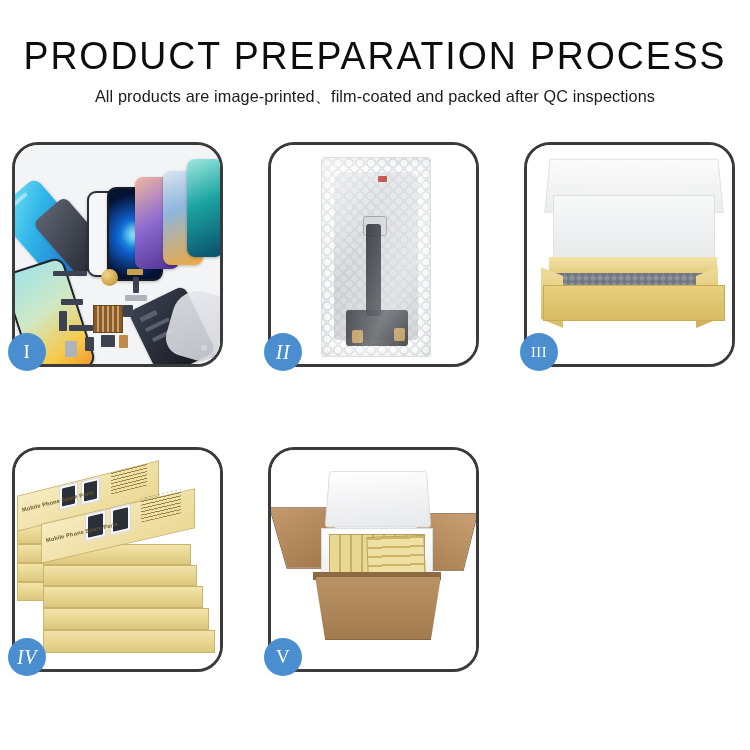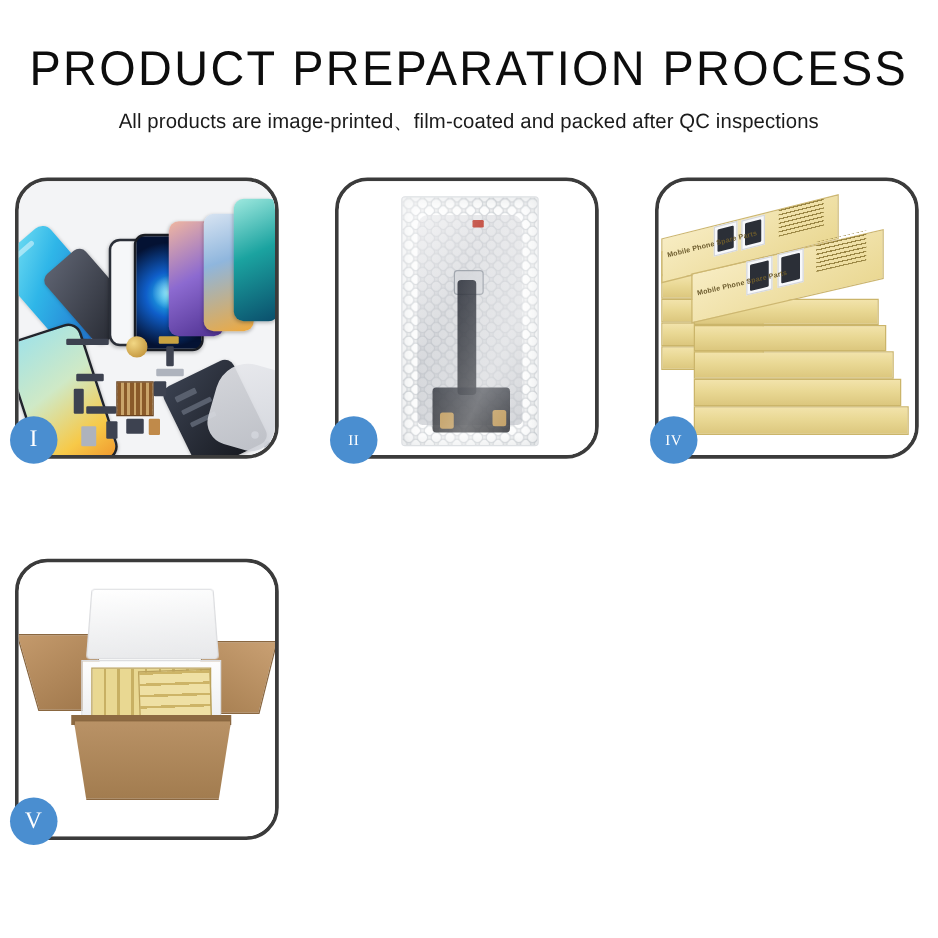--- a/index.html
+++ b/index.html
@@ -87,21 +87,21 @@
     border-radius: 50%;
     background: #4a8ed0;
     color: #ffffff;
     font-family: "Liberation Serif", serif;
     font-size: 19px;
     line-height: 38px;
     text-align: center;
     letter-spacing: 0.5px;
     z-index: 6;
   }
-  .badge.wide { font-size: 12px; }
+  .badge.wide { font-size: 20px; font-style: italic; }
   .badge.xwide { font-size: 14.5px; }
 
   
   .p1 { background: #f3f4f6; }
   .ph {
     position: absolute;
     border-radius: 7px;
     box-shadow: 0 1px 3px rgba(0,0,0,.25);
   }
   .ph-blue {
@@ -467,20 +467,34 @@
           <div class="flex-base"></div>
           <div class="conn" style="left:30px;top:172px;"></div>
           <div class="conn" style="left:72px;top:170px;"></div>
           <div class="bag-sheen"></div>
         </div>
       </div>
     </div>
     <div class="badge wide">II</div>
   </div>
 
+  <div class="panel">
+    <div class="panel-inner p3">
+      <div class="scene">
+        <div class="b3-lid"></div>
+        <div class="b3-lidface"></div>
+        <div class="b3-foam"></div>
+        <div class="b3-tray-top"></div>
+        <div class="b3-tray-left"></div>
+        <div class="b3-tray-right"></div>
+        <div class="b3-tray-front"></div>
+      </div>
+    </div>
+    <div class="badge xwide">III</div>
+  </div>
 
   <div class="panel">
     <div class="panel-inner p4">
       <div class="stack">
 
         <div class="gbox" style="left:2px;top:56px;width:80px;height:17px;"></div>
         <div class="gbox" style="left:2px;top:75px;width:80px;height:17px;"></div>
         <div class="gbox" style="left:2px;top:94px;width:80px;height:17px;"></div>
         <div class="gbox" style="left:2px;top:113px;width:80px;height:17px;"></div>
         <div class="gbox" style="left:2px;top:132px;width:80px;height:17px;"></div>

